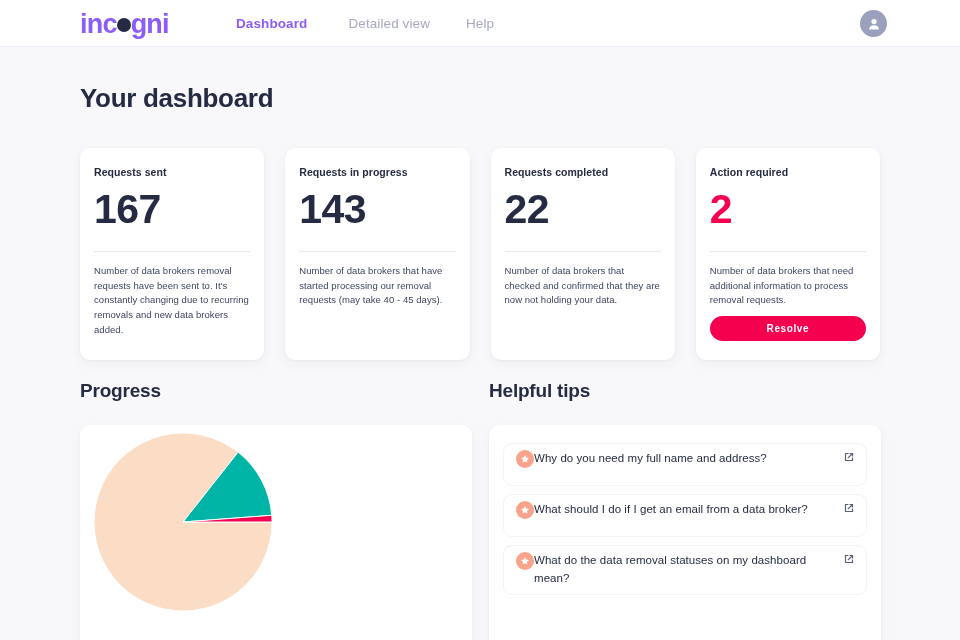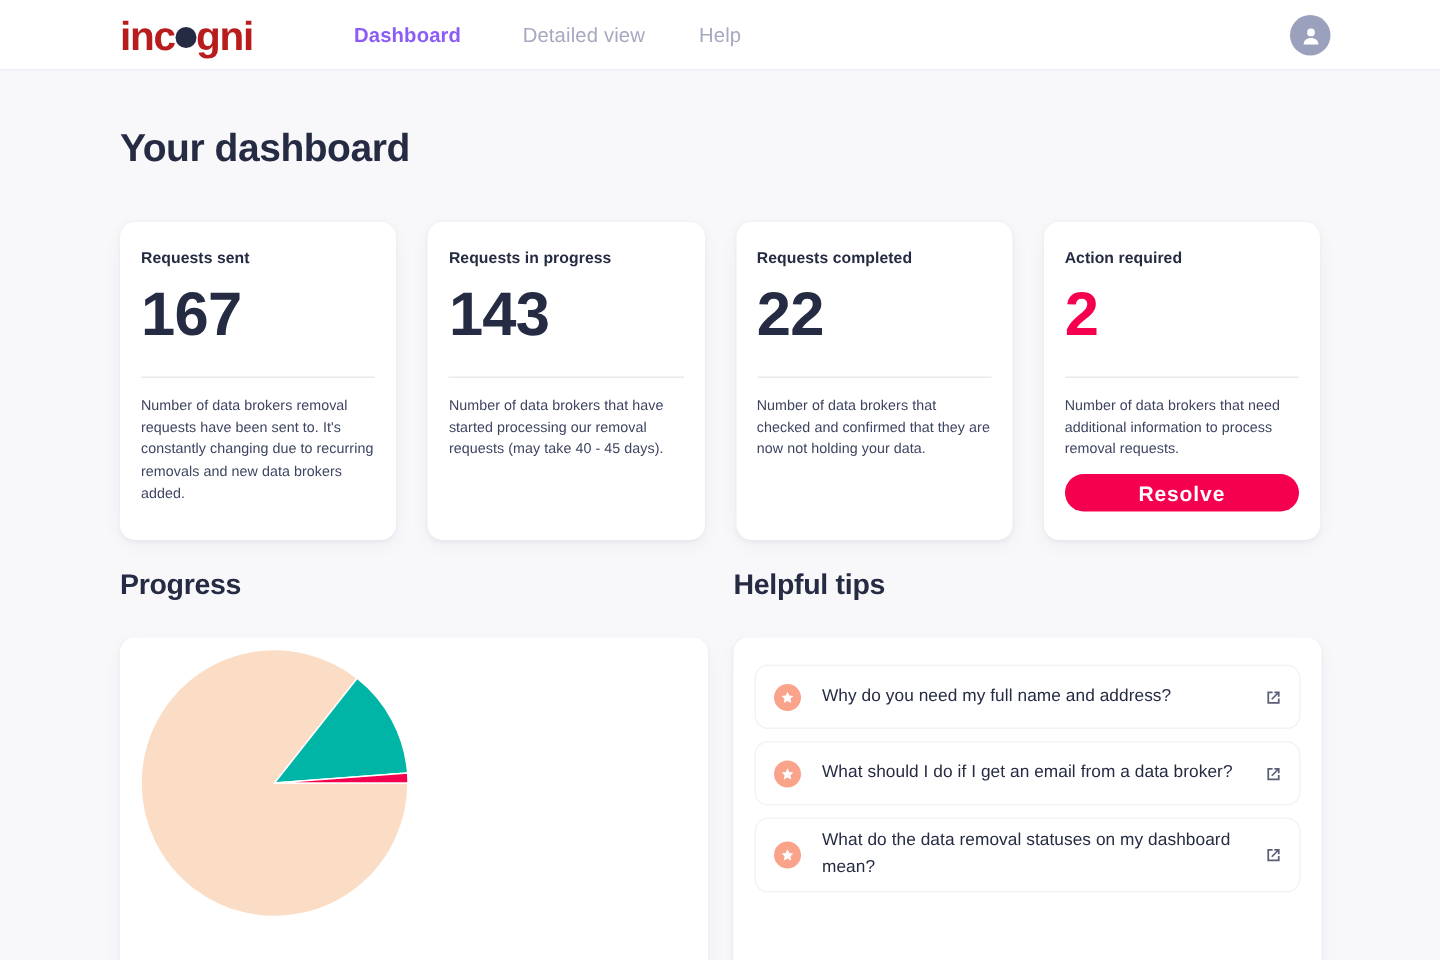--- a/index.html
+++ b/index.html
@@ -31,21 +31,21 @@
 
   .logo {
     position: absolute;
     left: 80px;
     top: 11px;
     display: flex;
     align-items: baseline;
     font-size: 27px;
     font-weight: 700;
     letter-spacing: -0.8px;
-    color: #b91c1c;
+    color: #8b5cf6;
     line-height: 1;
   }
   .logo .logo-dot {
     display: inline-block;
     width: 14px;
     height: 14px;
     border-radius: 50%;
     background: #252b42;
     margin: 0 0px;
     position: relative;
@@ -151,21 +151,21 @@
     position: absolute;
     left: 14px;
     right: 14px;
     bottom: 19px;
     height: 25px;
     border: none;
     border-radius: 13px;
     background: #f5004f;
     color: #ffffff;
     font-family: "Liberation Sans", sans-serif;
-    font-size: 14px;
+    font-size: 10px;
     font-weight: 700;
     letter-spacing: 0.6px;
     cursor: pointer;
   }
 
   
   .section-title {
     position: absolute;
     font-size: 19px;
     font-weight: 700;
@@ -202,22 +202,21 @@
     top: 378px;
     width: 392px;
     height: 244px;
     background: #ffffff;
     border-radius: 10px;
     box-shadow: 0 1px 3px rgba(37,43,66,0.05), 0 4px 14px rgba(37,43,66,0.04);
     padding: 18px 14px;
   }
   .tip-item {
     display: flex;
-    align-items: center;
-    gap: 14px;
+    align-items: flex-start;
     min-height: 43px;
     padding: 6px 10px 6px 12px;
     border-radius: 9px;
     border: 1px solid #f2f3f8;
     margin-bottom: 8px;
     cursor: pointer;
     background: #fff;
   }
   .tip-item:last-child { margin-bottom: 0; }
   .star-badge {

